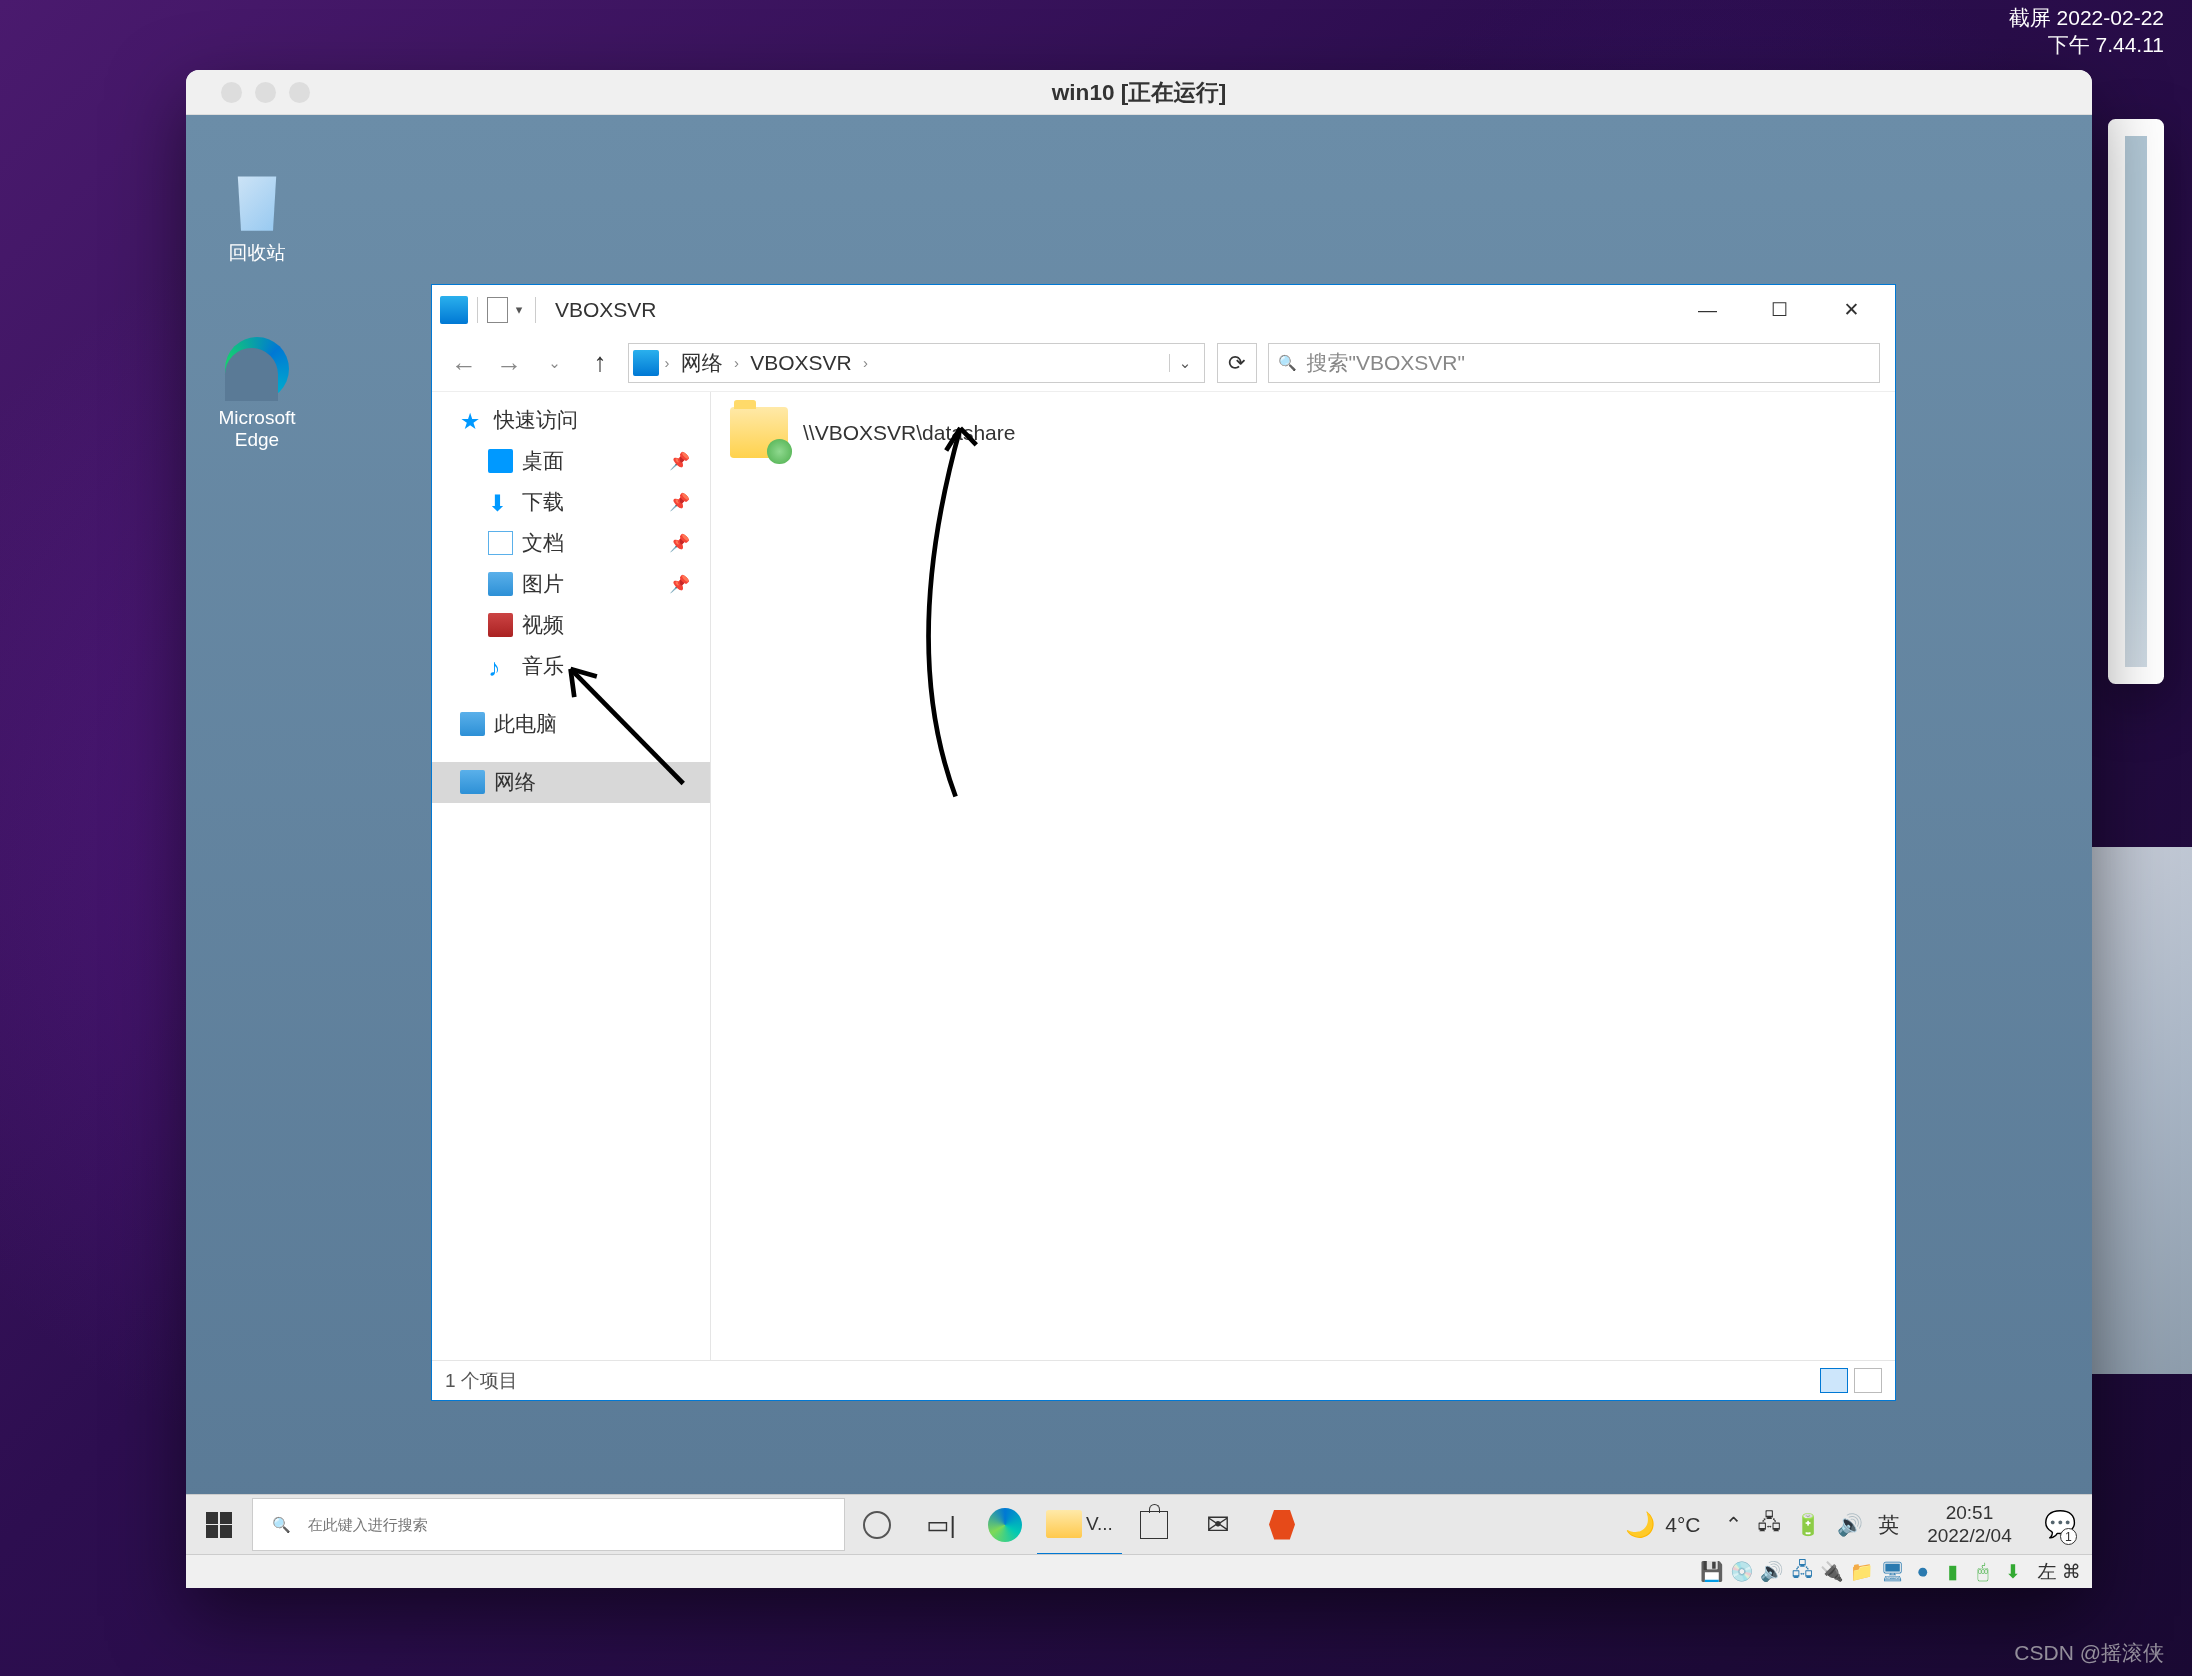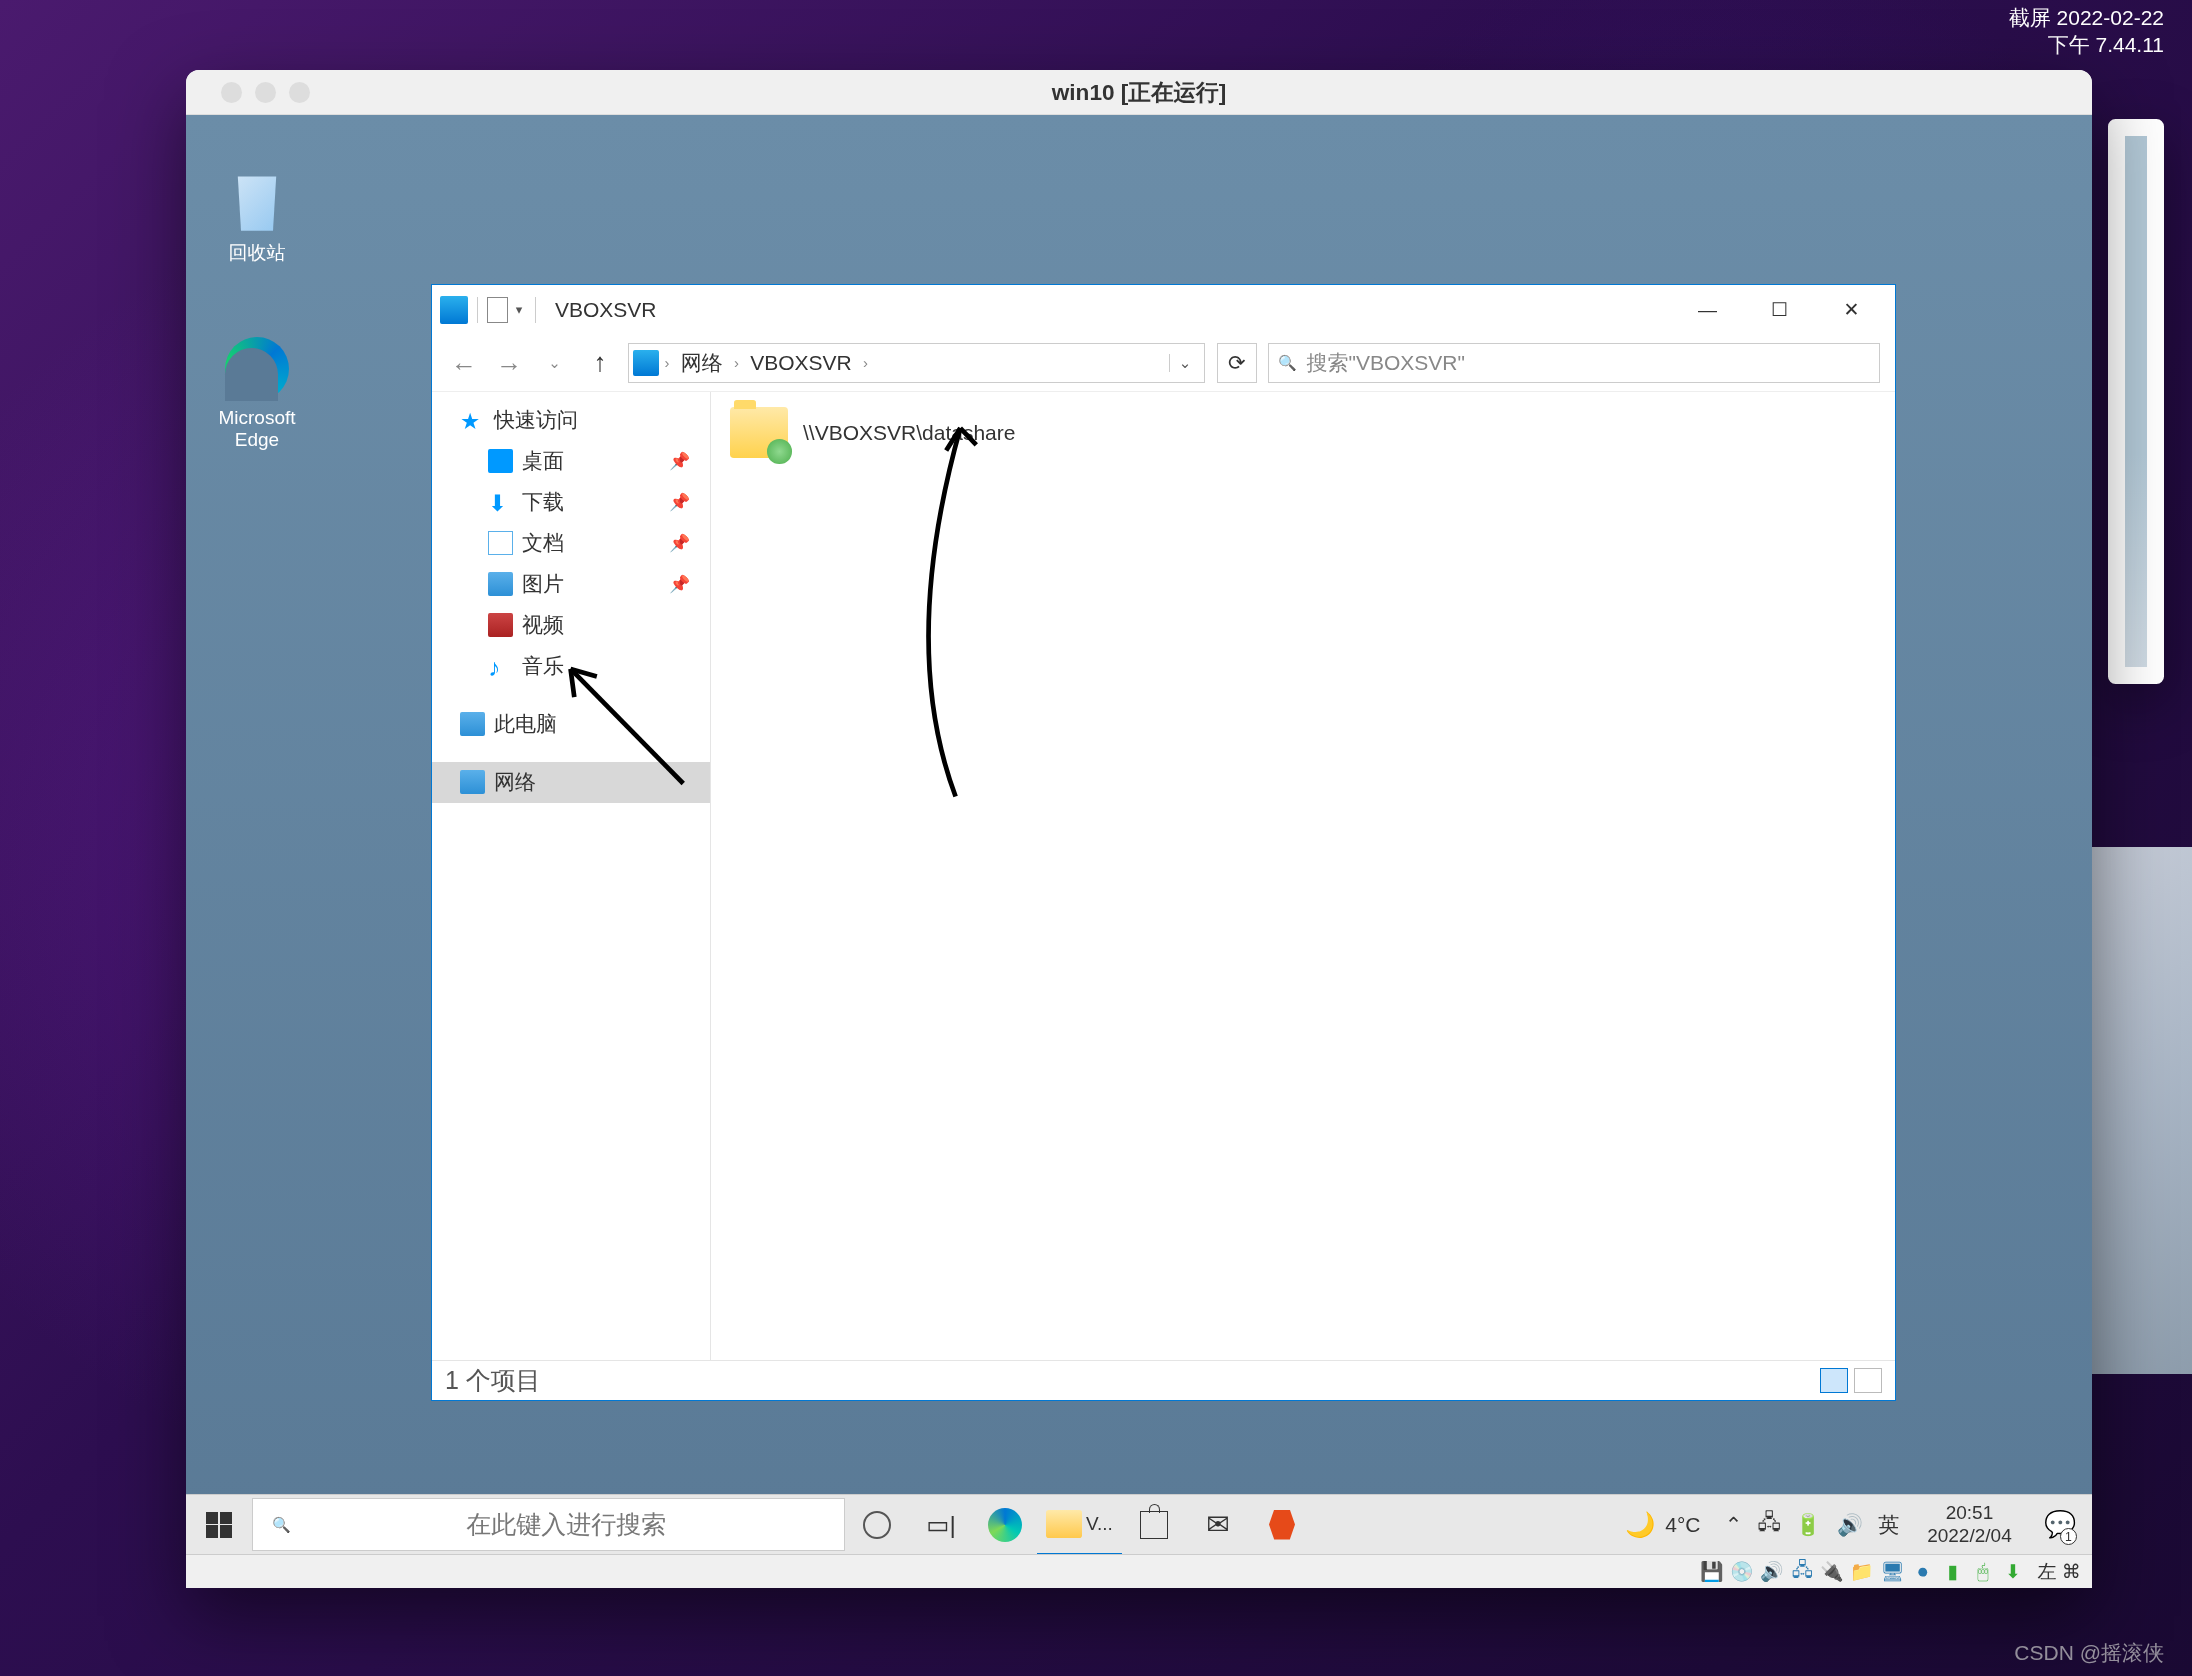--- a/index.html
+++ b/index.html
@@ -89,32 +89,32 @@
 .content-pane { flex: 1; padding: 15px 19px; position: relative; }
 .folder-item { display: flex; align-items: center; gap: 15px; }
 .folder-ico { width: 58px; height: 51px; background: linear-gradient(#ffe9a8, #ffd24d); border-radius: 3.8px; position: relative; }
 .folder-ico::before { content:''; position:absolute; top:-7.5px; left:3.8px; width: 22.6px; height: 9.4px; background: #ffda6a; border-radius: 2.8px 2.8px 0 0; }
 .folder-ico::after { content:''; position:absolute; bottom:-5.6px; right:-3.8px; width: 24.5px; height: 24.5px; background: radial-gradient(#8fd98f, #4cae4c); border-radius: 50%; }
 .folder-label { font-size: 21px; color: #333; }
 
 .annotation-arrow1 { position: absolute; left: 160px; top: 19px; width: 188px; height: 395px; }
 .annotation-arrow2 { position: absolute; left: 75px; top: 461px; width: 151px; height: 139px; }
 
-.status-bar { height: 40px; border-top: 0.9px solid #e5e5e5; display: flex; align-items: center; padding: 0 13px; font-size: 25px; color: #555; }
+.status-bar { height: 40px; border-top: 0.9px solid #e5e5e5; display: flex; align-items: center; padding: 0 13px; font-size: 19px; color: #555; }
 .status-bar .sp { flex: 1; }
 .view-toggle { width: 28px; height: 24.5px; border: 0.9px solid #bbb; margin-left: 5.6px; display: inline-block; }
 .view-toggle.active { background: #cde6fb; border-color: #0078d4; }
 
 
 .win-taskbar { position: absolute; left: 0; bottom: 0; right: 0; height: 60px; background: #e8e8e8; display: flex; align-items: center; border-top: 0.9px solid #ccc; }
 .start-btn { width: 66px; height: 60px; display: flex; align-items: center; justify-content: center; }
 .win-logo { width: 26px; height: 26px; display: grid; grid-template: 1fr 1fr / 1fr 1fr; gap: 1.9px; }
 .win-logo span { background: #333; }
 .taskbar-search { flex: 0 0 593px; height: 53px; background: #fff; border: 0.9px solid #ccc; display: flex; align-items: center; padding: 0 19px; gap: 17px; margin-left: 0; }
-.taskbar-search input { border: 0; outline: 0; flex: 1; font-size: 25px; color: #333; text-align: center; }
+.taskbar-search input { border: 0; outline: 0; flex: 1; font-size: 15px; color: #333; }
 .taskbar-search input::placeholder { color: #777; }
 .tb-icon { width: 64px; height: 60px; display: flex; align-items: center; justify-content: center; font-size: 26px; color: #333; position: relative; }
 .tb-icon.cortana { }
 .tb-icon.cortana .c-ring { width: 28px; height: 28px; border: 2.8px solid #555; border-radius: 50%; }
 .tb-icon.tasks { font-size: 24.5px; }
 .tb-edge .ico-e { width: 34px; height: 34px; background: conic-gradient(#0078d4,#00c8b5,#7ed957,#0078d4); border-radius: 50%; }
 .tb-explorer .ico-f { width: 36px; height: 28px; background: linear-gradient(#ffe9a8,#ffc94d); border-radius: 2.8px; position:relative; }
 .tb-explorer .lbl { font-size: 19px; margin-left: 3.8px; }
 .tb-explorer { border-bottom: 2.8px solid #0078d4; }
 .tb-store .ico-s { width: 28px; height: 28px; border: 1.9px solid #333; position: relative; }

